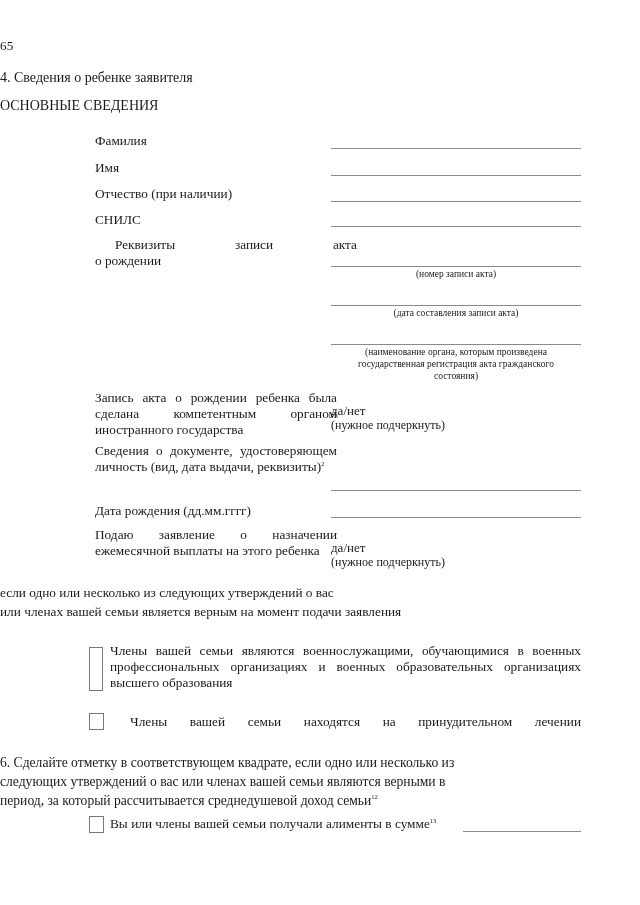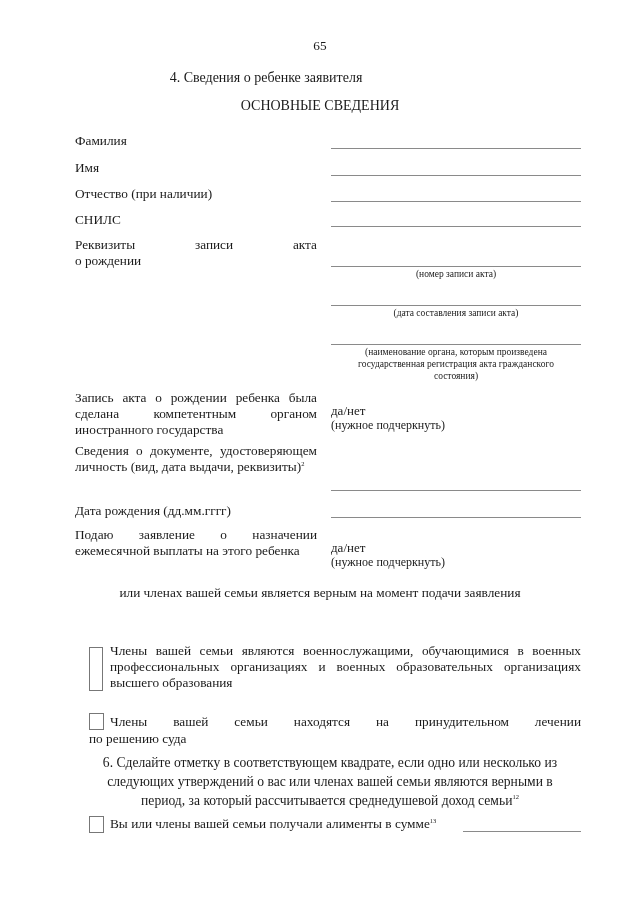--- a/index.html
+++ b/index.html
@@ -1,24 +1,24 @@
 <!DOCTYPE html>
 <html><head>
   <meta charset="utf-8">
   <style>
     html, body { margin: 0; padding: 0; background: #ffffff; }
     body {
       width: 640px; height: 905px; position: relative; overflow: hidden;
       font-family: "Liberation Serif", serif; color: #1a1a1a; font-size: 13.3px;
     }
     .abs { position: absolute; }
-    .center { text-align: center; }
+    .center { }
     .line { position: absolute; height: 0; border-top: 1.6px solid #8a8a8a; }
-    .label { position: absolute; left: 75px; width: 242px; line-height: 16px; }
-    .justify { text-align: justify; text-align-last: justify; }
+    .label { position: absolute; left: 95px; width: 242px; line-height: 16px; }
+    .justify { text-align: justify; text-align-last: justify; margin-left: 20px; }
     .lastleft { text-align: justify; text-align-last: left; }
     .caption { position: absolute; font-size: 9.5px; text-align: center; line-height: 12px; }
     .yn { position: absolute; text-align: left; width: 250px; left: 331px; }
     .yn .big { font-size: 13px; display: block; line-height: 16px; }
     .yn .small { font-size: 12px; display: block; line-height: 12px; }
     .chk { position: absolute; border: 1.5px solid #777; background: #fff; }
     sup { font-size: 6.5px; vertical-align: super; line-height: 0; }
   </style>
 </head>
 <body>
@@ -63,30 +63,30 @@
 <div class="label" style="top:503px;">Дата рождения (дд.мм.гггг)</div>
 <div class="line" style="left:331px;width:250px;top:517px;"></div>
 
 <div class="label lastleft" style="top:527px;">Подаю заявление о назначении ежемесячной выплаты на этого ребенка</div>
 <div class="yn" style="top:540px;">
   <span class="big">да/нет</span>
   <span class="small">(нужное подчеркнуть)</span>
 </div>
 
 <div class="abs center" style="left:0;width:640px;top:583px;line-height:19px;">
+  <div>если одно или несколько из следующих утверждений о вас</div>
   <div>или членах вашей семьи является верным на момент подачи заявления</div>
 </div>
 
 <div class="chk" style="left:89px;top:647px;width:12px;height:42px;"></div>
 <div class="abs lastleft" style="left:110px;top:643px;width:471px;line-height:16px;">Члены вашей семьи являются военнослужащими, обучающимися в военных профессиональных организациях и военных образовательных организациях высшего образования</div>
 
 <div class="chk" style="left:89px;top:713px;width:13px;height:15px;"></div>
 <div class="abs" style="left:89px;top:713px;width:492px;line-height:17px;">
   <div class="justify" style="padding-left:21px;">Члены вашей семьи находятся на принудительном лечении</div>
-  <div>по решению суда</div>
 </div>
 
 <div class="abs center" style="left:0;width:660px;top:753px;line-height:19px;font-size:13.6px;">
   <div>6. Сделайте отметку в соответствующем квадрате, если одно или несколько из</div>
   <div>следующих утверждений о вас или членах вашей семьи являются верными в</div>
   <div><span>период, за который рассчитывается среднедушевой доход семьи</span><sup>12</sup></div>
 </div>
 
 <div class="chk" style="left:89px;top:816px;width:13px;height:15px;"></div>
 <div class="abs" style="left:110px;top:815px;line-height:17px;"><span>Вы или члены вашей семьи получали алименты в сумме</span><sup>13</sup></div>

